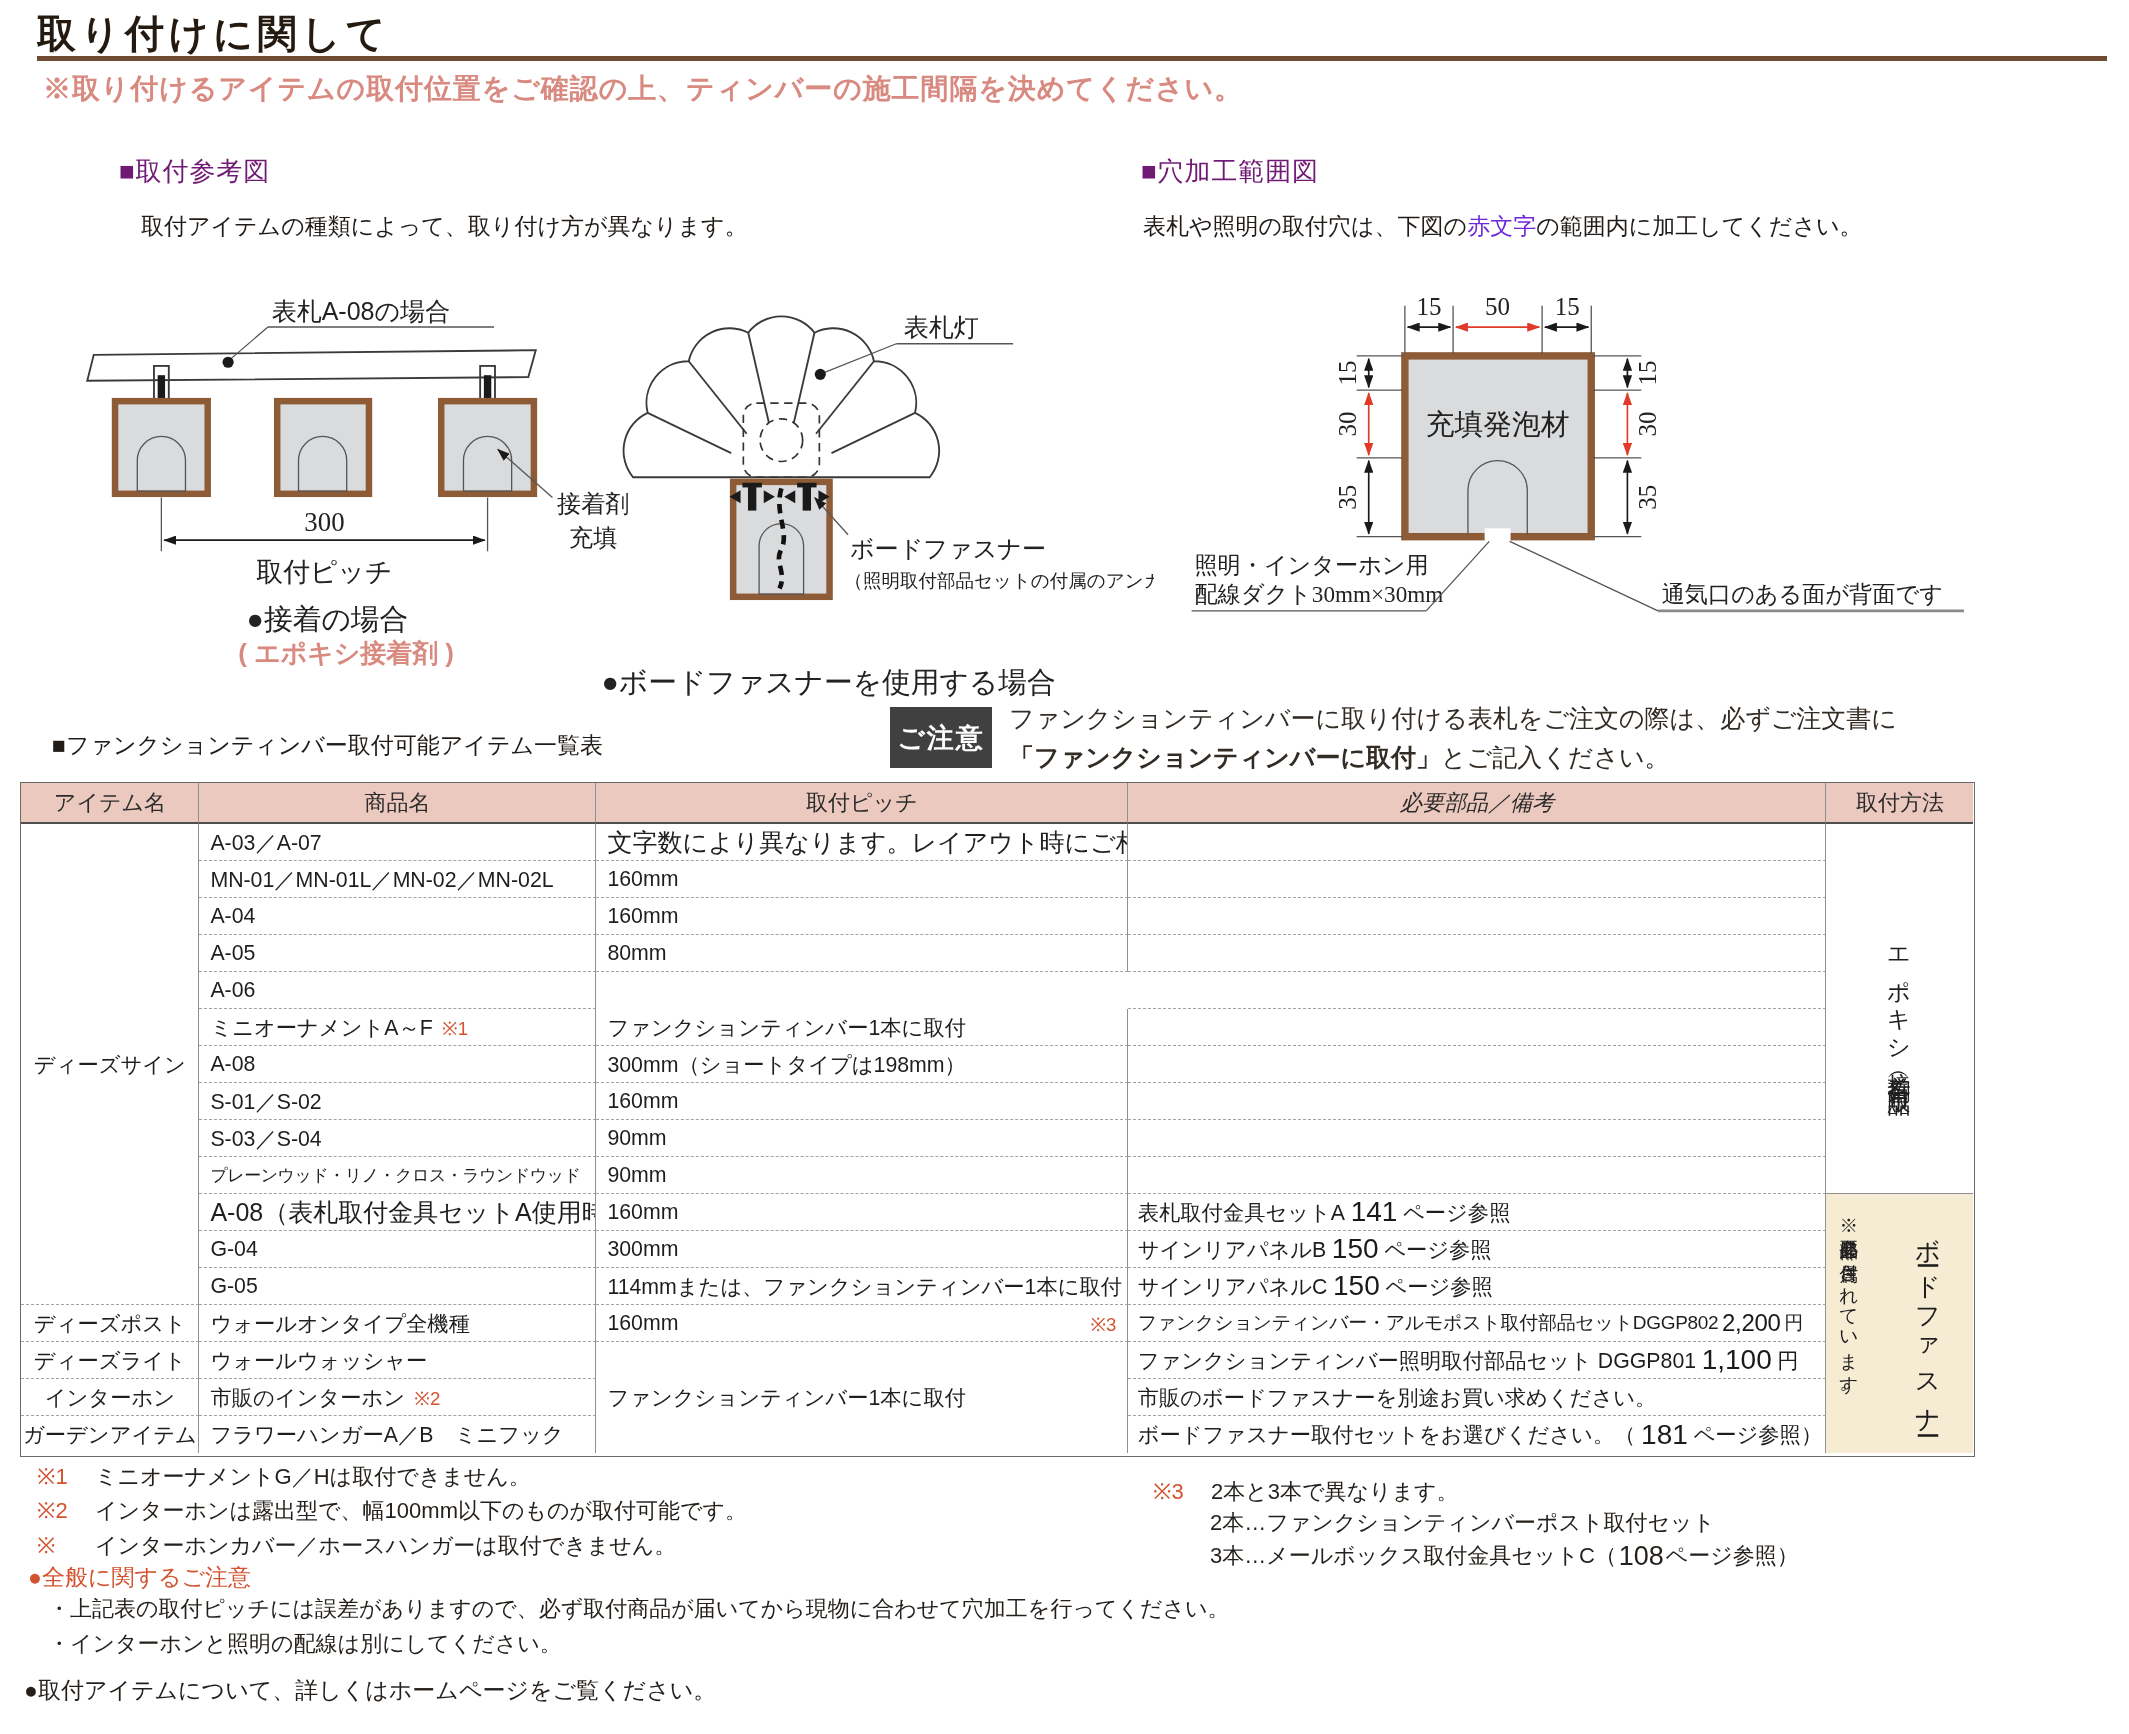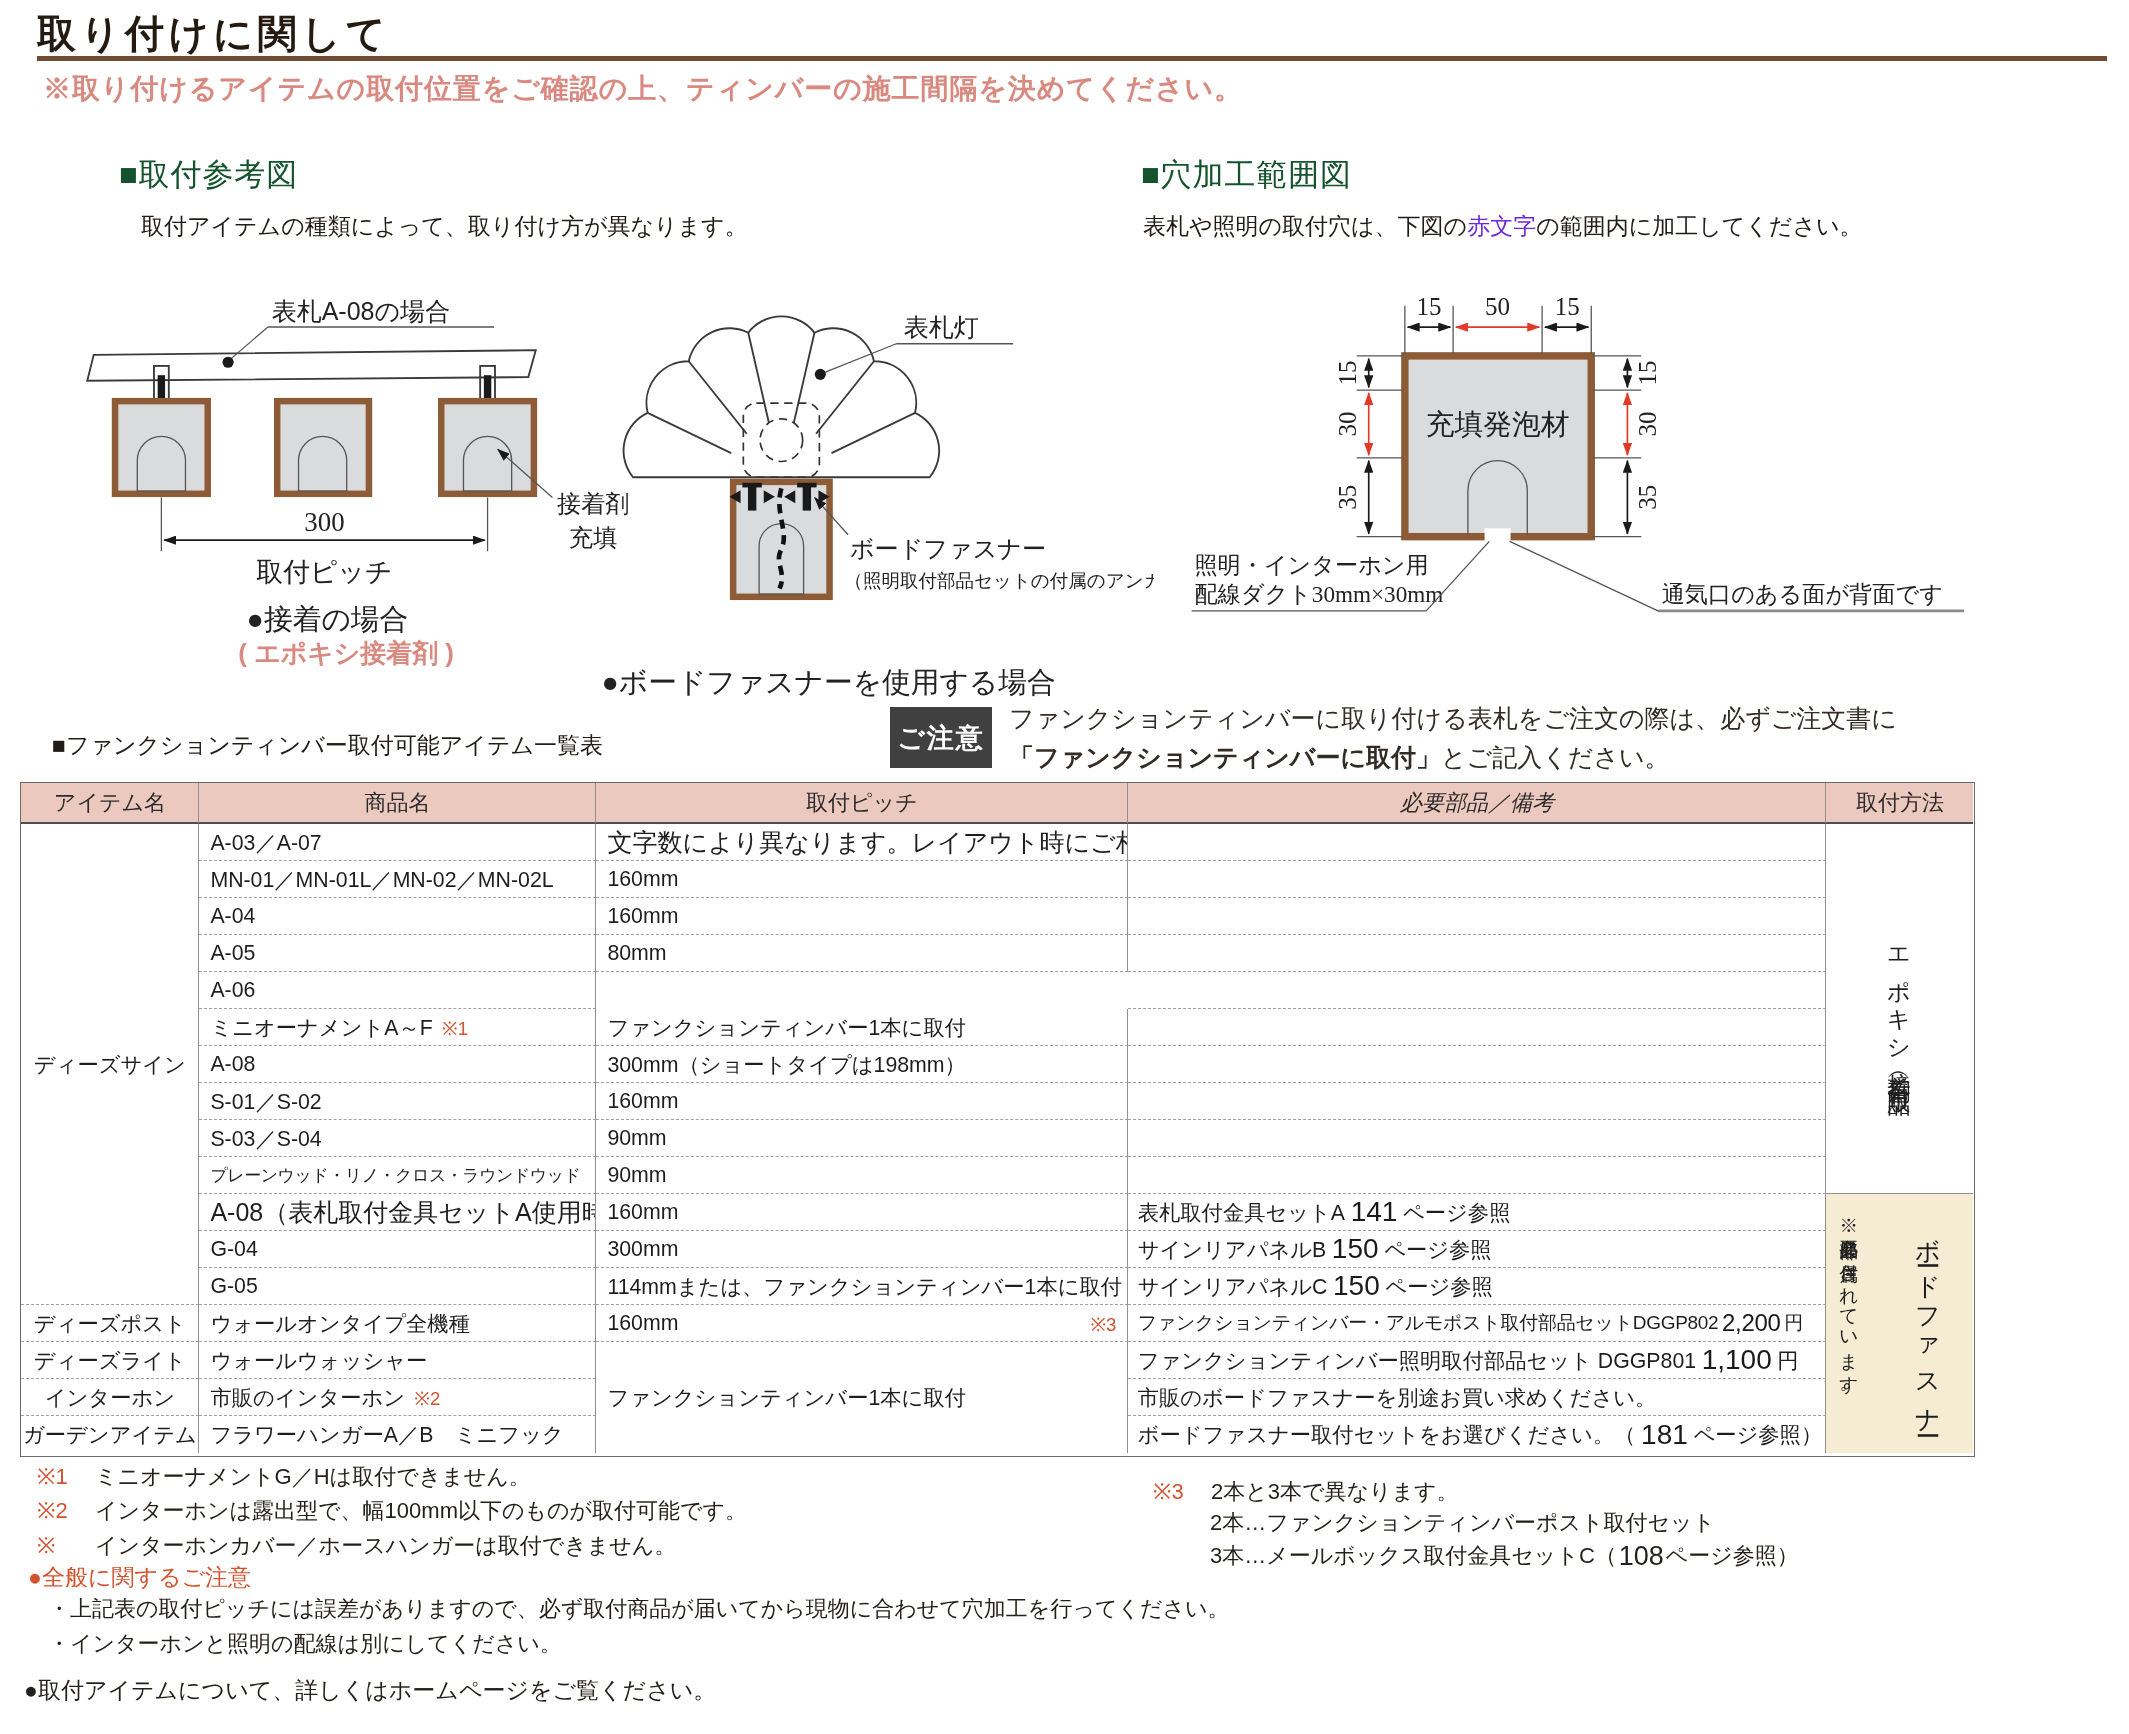--- a/index.html
+++ b/index.html
@@ -3,21 +3,21 @@
 <meta charset="utf-8">
 <style>
   html,body{margin:0;padding:0;background:#e8e8e8;}
   #page{position:relative;width:2130px;height:1735px;background:#ffffff;
         font-family:"Liberation Sans",sans-serif;color:#2b2420;overflow:hidden;}
   .abs{position:absolute;}
   .t-title{left:37px;top:7.4px;font-family:"Liberation Serif",serif;font-weight:bold;
            font-size:39px;letter-spacing:4.6px;color:#241a10;}
   .rule{left:37px;top:56px;width:2070px;height:4.6px;background:#6f4c33;}
   .t-warning{left:43px;top:70px;font-size:28px;font-weight:bold;color:#d98a80;letter-spacing:0.9px;}
-  .sec-h{font-size:31px;color:#14532d;letter-spacing:0.9px;}
+  .sec-h{font-size:26px;color:#701a75;letter-spacing:0.9px;}
   .sec-d{font-size:23px;color:#221c18;}
   .red{color:#6d28d9;}
   .badge{left:890px;top:707px;width:102px;height:61px;background:#404040;color:#fff;
          font-size:27px;font-weight:bold;display:flex;align-items:center;justify-content:center;letter-spacing:1.9px;}
   .notice-l1{left:1009px;top:702px;font-size:25px;color:#332c25;}
   .notice-l2{left:1009px;top:741px;font-size:25px;color:#332c25;}
   .tbl-title{left:52px;top:730px;font-size:23px;color:#221c18;}
 
   
   .tbl{left:20.4px;top:782px;width:1955px;height:675px;box-sizing:border-box;border:1.9px solid #6a6a6a;

